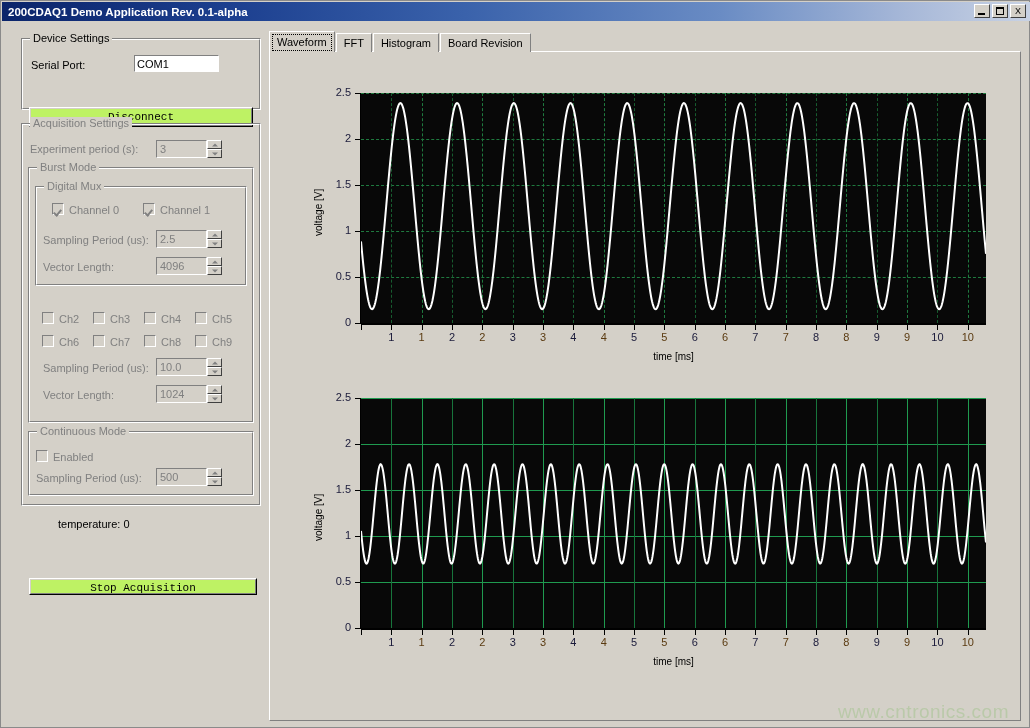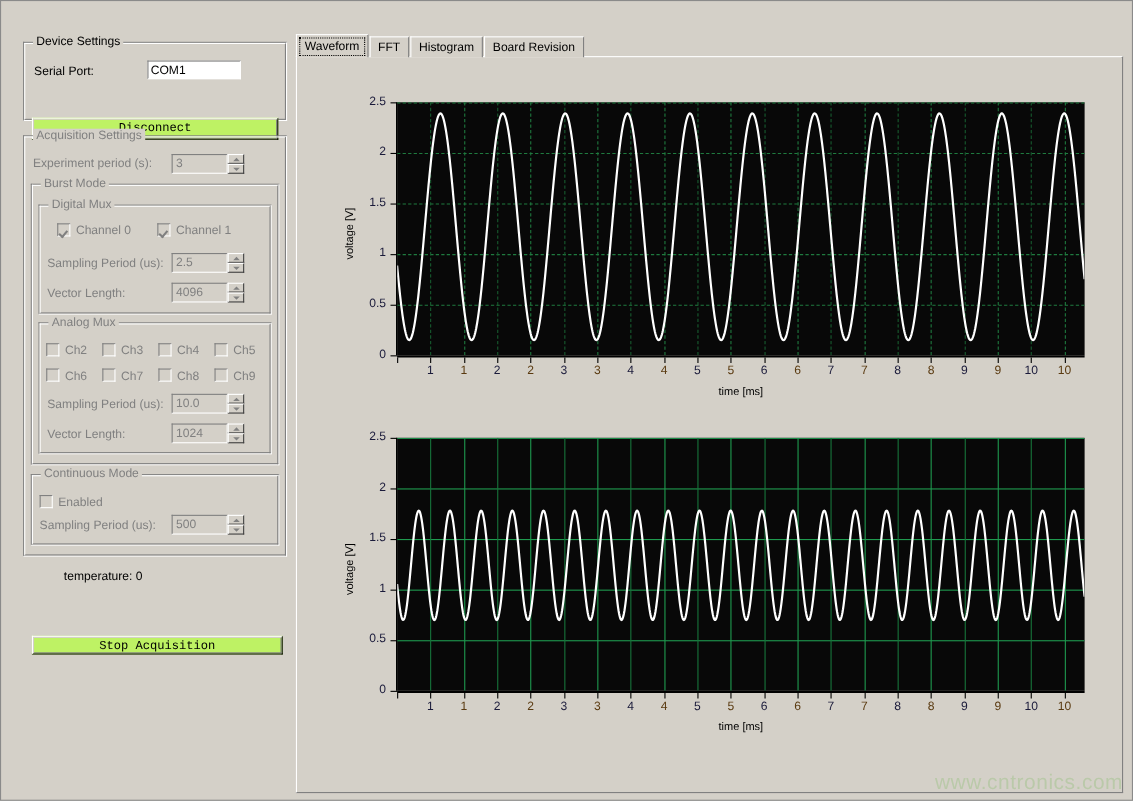--- a/index.html
+++ b/index.html
@@ -300,34 +300,46 @@
     white-space: nowrap;
   }
   .tick-mark {
     position: absolute;
     background: #000;
   }
   .axis-line { position: absolute; background: #000; }
 
   #watermark {
     position: absolute;
-    right: 8px; bottom: 4px;
+    right: 20px; bottom: 4px;
     font-size: 19px;
     color: #b9c9a8;
     font-family: "Liberation Sans", sans-serif;
     white-space: nowrap;
     opacity: 0.95;
     letter-spacing: 0.5px;
   }
 </style>
 </head>
 <body>
 
 <div id="app-window">
 
+  <div id="title-bar">
+    <span id="title-text">200CDAQ1 Demo Application Rev. 0.1-alpha</span>
+    <div id="win-buttons">
+      <div class="win-btn">
+          <span class="glyph-min"></span>
+        </div>
+      <div class="win-btn">
+          <span class="glyph-max"></span>
+        </div>
+      <div class="win-btn">X</div>
+    </div>
+  </div>
 
   <div class="groupbox" style="left:20px; top:37px; width:240px; height:72px;">
     <span class="gb-title">Device Settings</span>
   </div>
   <span class="lbl" style="left:30px; top:58px;">Serial Port:</span>
   <div class="textbox" style="left:133px; top:54px; width:85px; height:17px;">COM1</div>
   <div class="button" style="left:28px; top:82px; width:224px; height:20px;">Disconnect</div>
 
   <div class="groupbox" style="left:20px; top:122px; width:240px; height:383px;">
     <span class="gb-title disabled">Acquisition Settings</span>
@@ -364,23 +376,20 @@
 
   <span class="lbl disabled" style="left:42px; top:260px;">Vector Length:</span>
   <div class="spinbox" style="left:155px; top:256px; width:66px; height:18px;">
     <div class="spin-field">4096</div>
     <div class="spin-btns">
       <div class="spin-up"></div>
       <div class="spin-dn"></div>
     </div>
   </div>
 
-  <div class="groupbox" style="left:34px; top:292px; width:212px; height:120px;">
-    <span class="gb-title disabled">Analog Mux</span>
-  </div>
 
   <div class="checkbox disabled" style="left:41px; top:311px;"></div>
   <span class="lbl disabled" style="left:58px; top:312px;text-align:center;">Ch2</span>
   <div class="checkbox disabled" style="left:92px; top:311px;"></div>
   <span class="lbl disabled" style="left:109px; top:312px;">Ch3</span>
   <div class="checkbox disabled" style="left:143px; top:311px;"></div>
   <span class="lbl disabled" style="left:160px; top:312px;">Ch4</span>
   <div class="checkbox disabled" style="left:194px; top:311px;"></div>
   <span class="lbl disabled" style="left:211px; top:312px;">Ch5</span>
 

